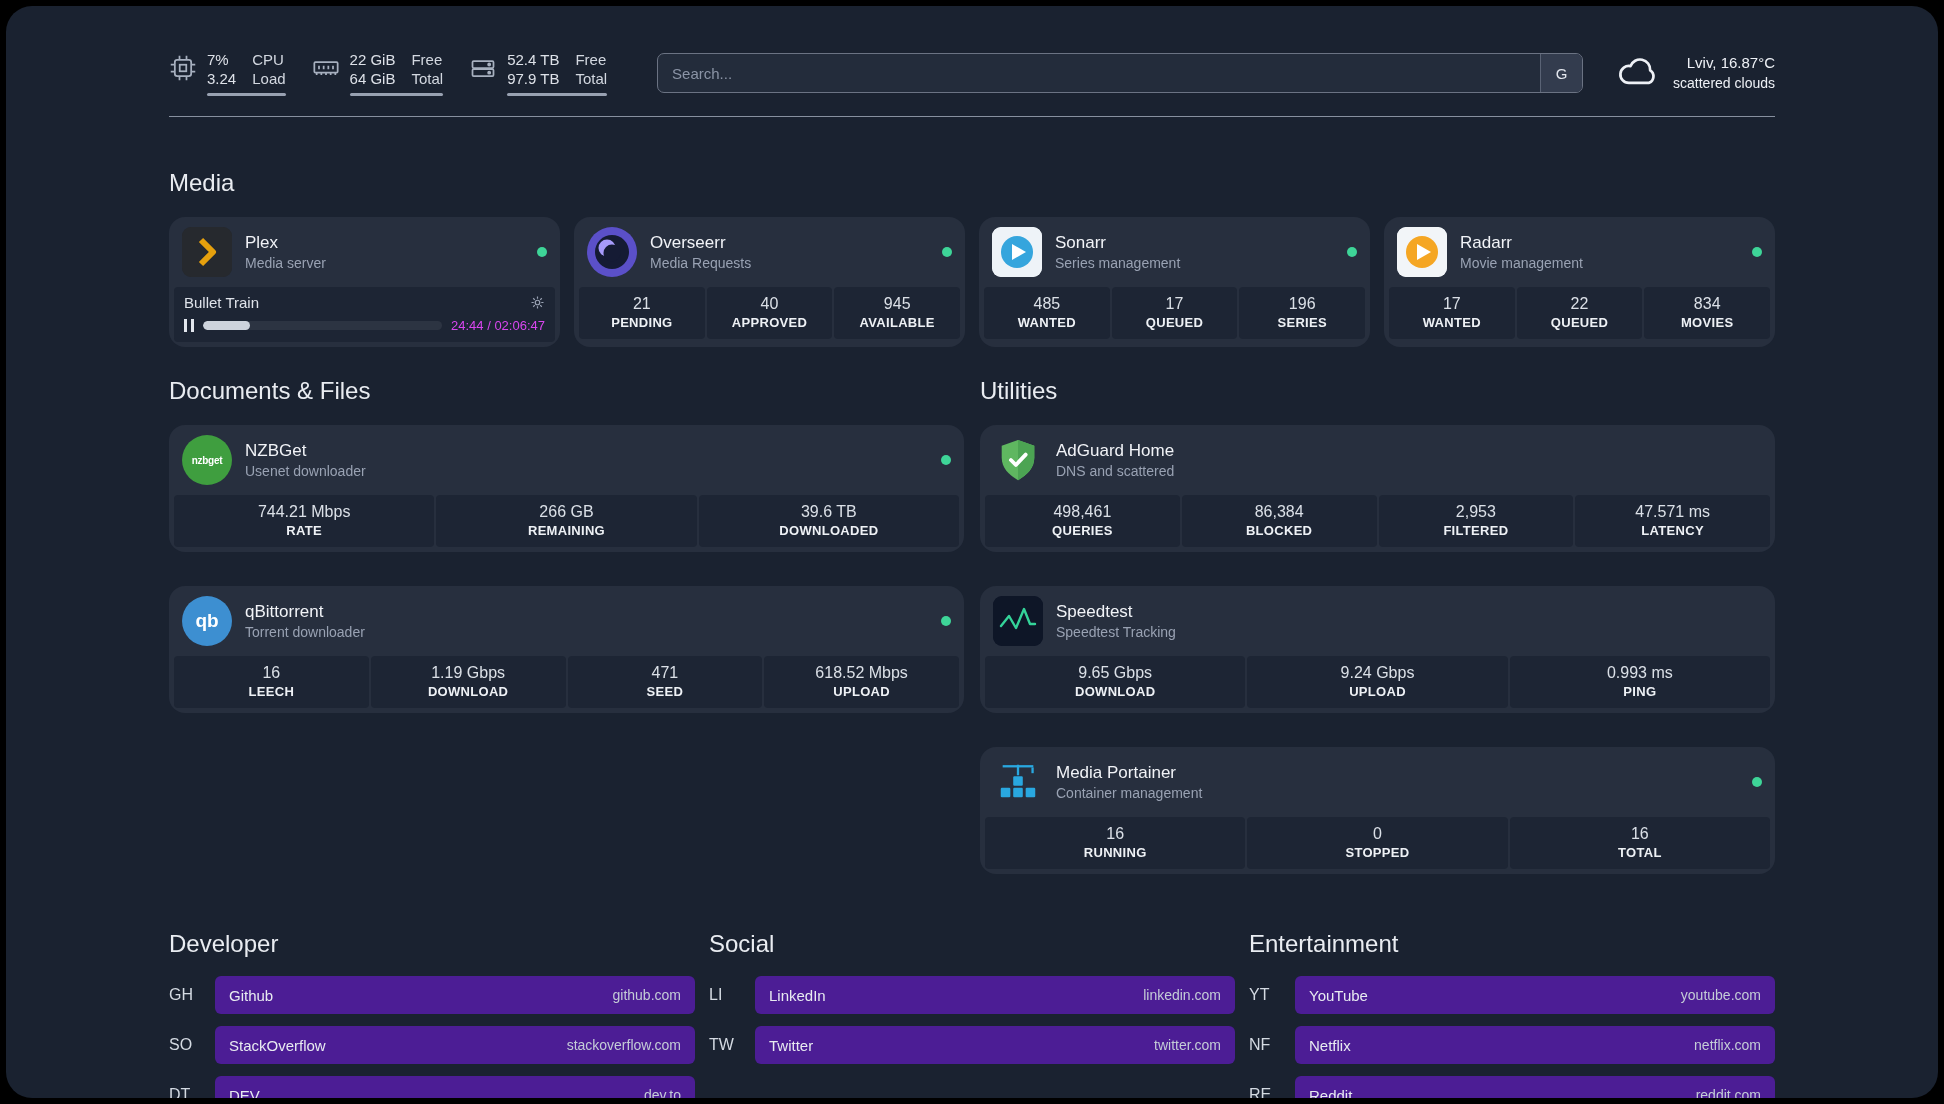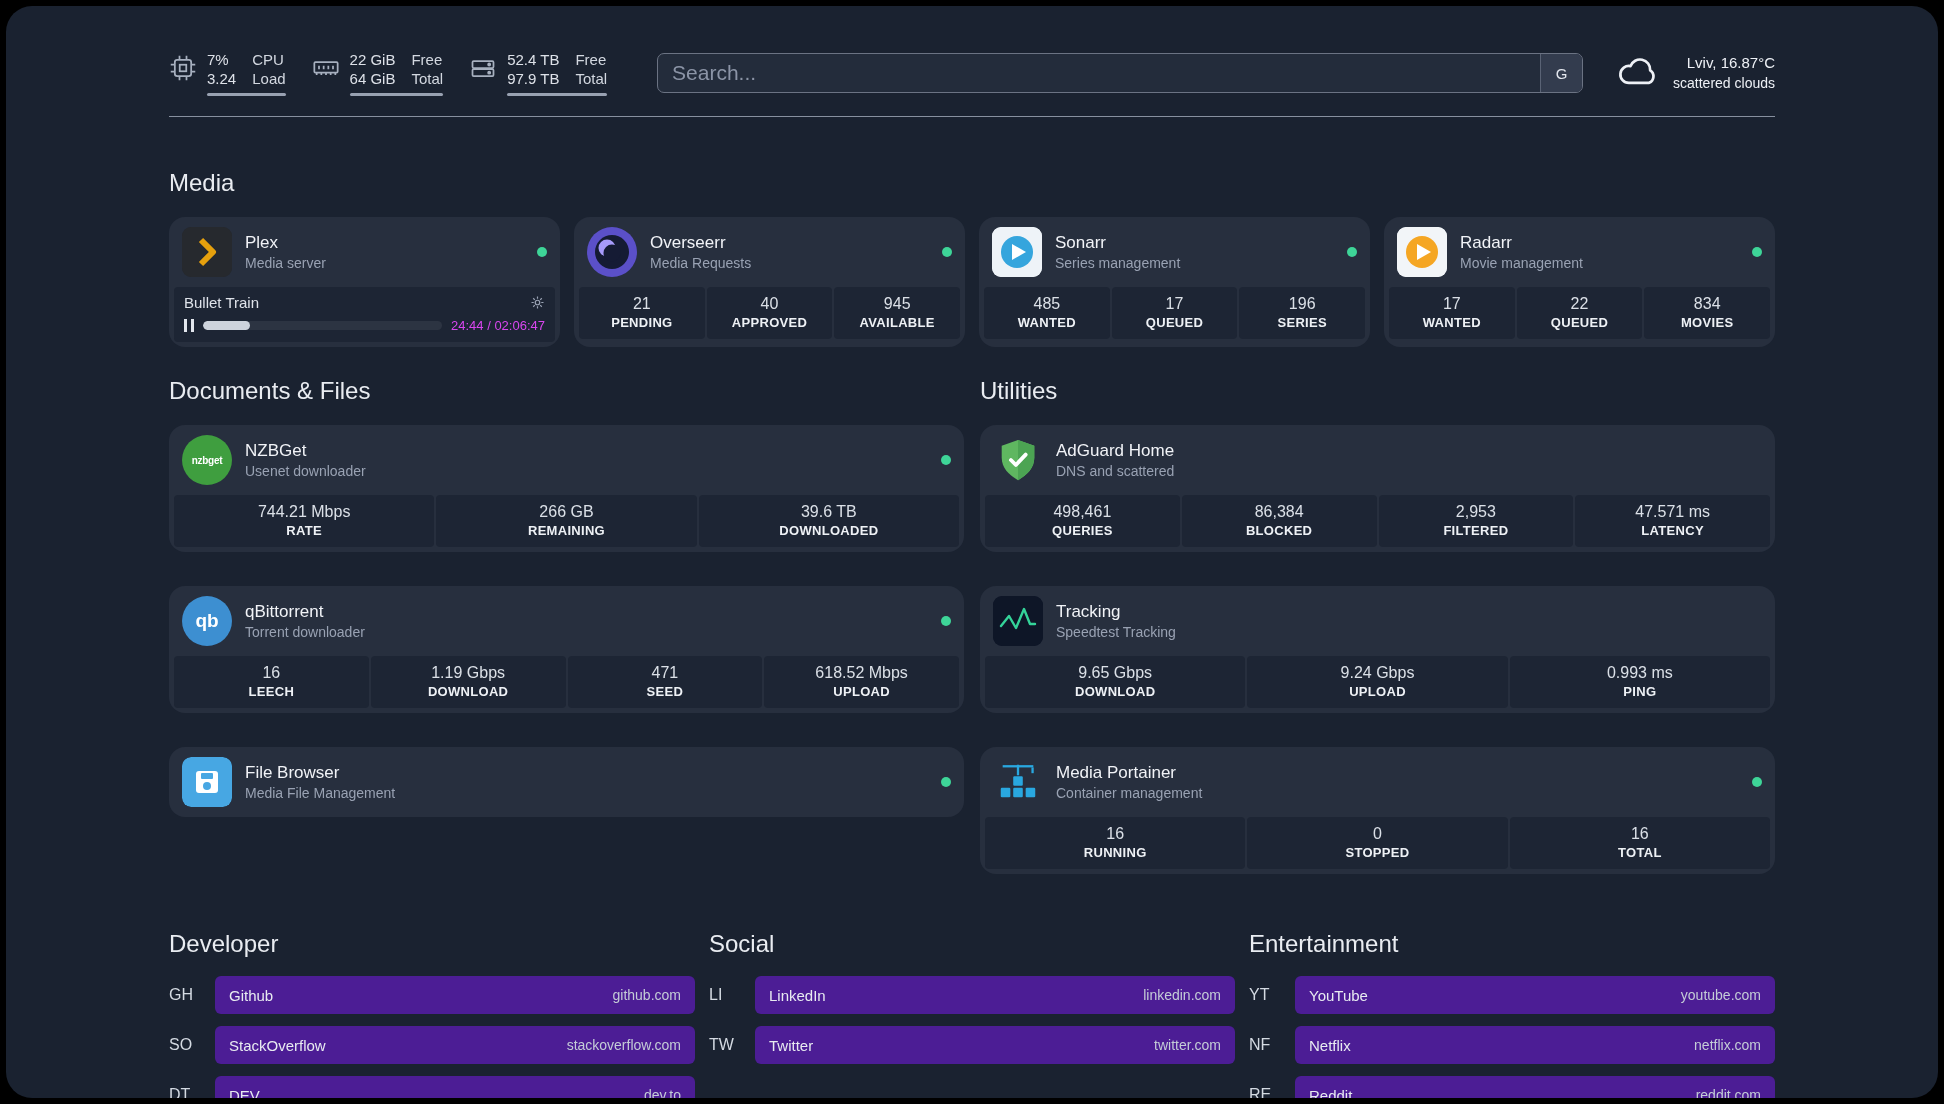--- a/index.html
+++ b/index.html
@@ -11,21 +11,21 @@
   
   .topbar { display:flex; align-items:center; }
   .res { display:flex; align-items:flex-start; gap:10px; margin-right:26px; }
   .res-icon { color:#a7b0bf; display:flex; margin-top:4px; }
   .res-body { display:flex; flex-direction:column; }
   .res-cols { display:flex; gap:16px; }
   .res-col { display:flex; flex-direction:column; font-size:15px; line-height:19px; color:#dde1e8; }
   .res-col.labels { color:#d3d8e0; }
   .res-bar { height:3px; background:#98a1b1; border-radius:2px; margin-top:5px; }
   .search-wrap { flex:1; display:flex; align-items:stretch; margin:0 34px 0 24px; height:40px; border:1px solid #6b7383; border-radius:7px; background:#232c3b; overflow:hidden; }
-  .search-input { flex:1; background:transparent; border:none; outline:none; color:#dfe3ea; font-size:21px; padding:0 14px; font-family:"Liberation Sans",sans-serif; }
+  .search-input { flex:1; background:transparent; border:none; outline:none; color:#dfe3ea; font-size:15px; padding:0 14px; font-family:"Liberation Sans",sans-serif; }
   .search-input::placeholder { color:#8b94a6; }
   .search-btn { width:42px; display:flex; align-items:center; justify-content:center; background:#333c4e; border-left:1px solid #5a6375; color:#e3e7ee; font-size:15px; cursor:pointer; }
   .weather { display:flex; align-items:center; gap:12px; color:#eef1f6; }
   .weather-text { display:flex; flex-direction:column; font-size:15px; line-height:20px;text-align:right; }
   .weather-text .cond { font-size:14px; }
 
   .divider { border-top:1px solid #87909f; margin-top:20px; }
 
   
   .section-title { font-size:24px; font-weight:500; color:#e9ecf1; }
@@ -364,37 +364,20 @@
               <div class="stat-value">471</div>
               <div class="stat-label">SEED</div>
             </div>
             <div class="stat">
               <div class="stat-value">618.52 Mbps</div>
               <div class="stat-label">UPLOAD</div>
             </div>
           </div>
         </div>
 
-        <div class="card">
-          <div class="card-header">
-            <div class="svc-icon">
-              <svg width="50" height="50" viewBox="0 0 50 50">
-                    <rect width="50" height="50" rx="9" fill="#47a7e3"></rect>
-                    <rect x="14" y="14" width="22" height="22" rx="3" fill="#fff"></rect>
-                    <rect x="19" y="16" width="12" height="6" rx="1" fill="#47a7e3"></rect>
-                    <circle cx="25" cy="29" r="4" fill="#47a7e3"></circle>
-                  </svg>
-            </div>
-            <div class="svc-text">
-              <div class="svc-name">File Browser</div>
-              <div class="svc-desc">Media File Management</div>
-            </div>
-            <div class="dot"></div>
-          </div>
-        </div>
 
       </div>
     </div>
 
     <div>
       <div class="section-title">Utilities</div>
       <div class="col-stack">
 
         <div class="card">
           <div class="card-header">
@@ -432,21 +415,21 @@
 
         <div class="card">
           <div class="card-header">
             <div class="svc-icon i-speedtest">
               <svg width="50" height="50" viewBox="0 0 50 50">
                     <rect width="50" height="50" rx="9" fill="#0e1627"></rect>
                     <path d="M8 30l8-10 7 12 8-19 6 15h5" stroke="#34d399" stroke-width="2.4" fill="none" stroke-linejoin="round" stroke-linecap="round"></path>
                   </svg>
             </div>
             <div class="svc-text">
-              <div class="svc-name">Tracking</div>
+              <div class="svc-name">Speedtest</div>
               <div class="svc-desc">Speedtest Tracking</div>
             </div>
           </div>
           <div class="stats">
             <div class="stat">
               <div class="stat-value">9.65 Gbps</div>
               <div class="stat-label">DOWNLOAD</div>
             </div>
             <div class="stat">
               <div class="stat-value">9.24 Gbps</div>

